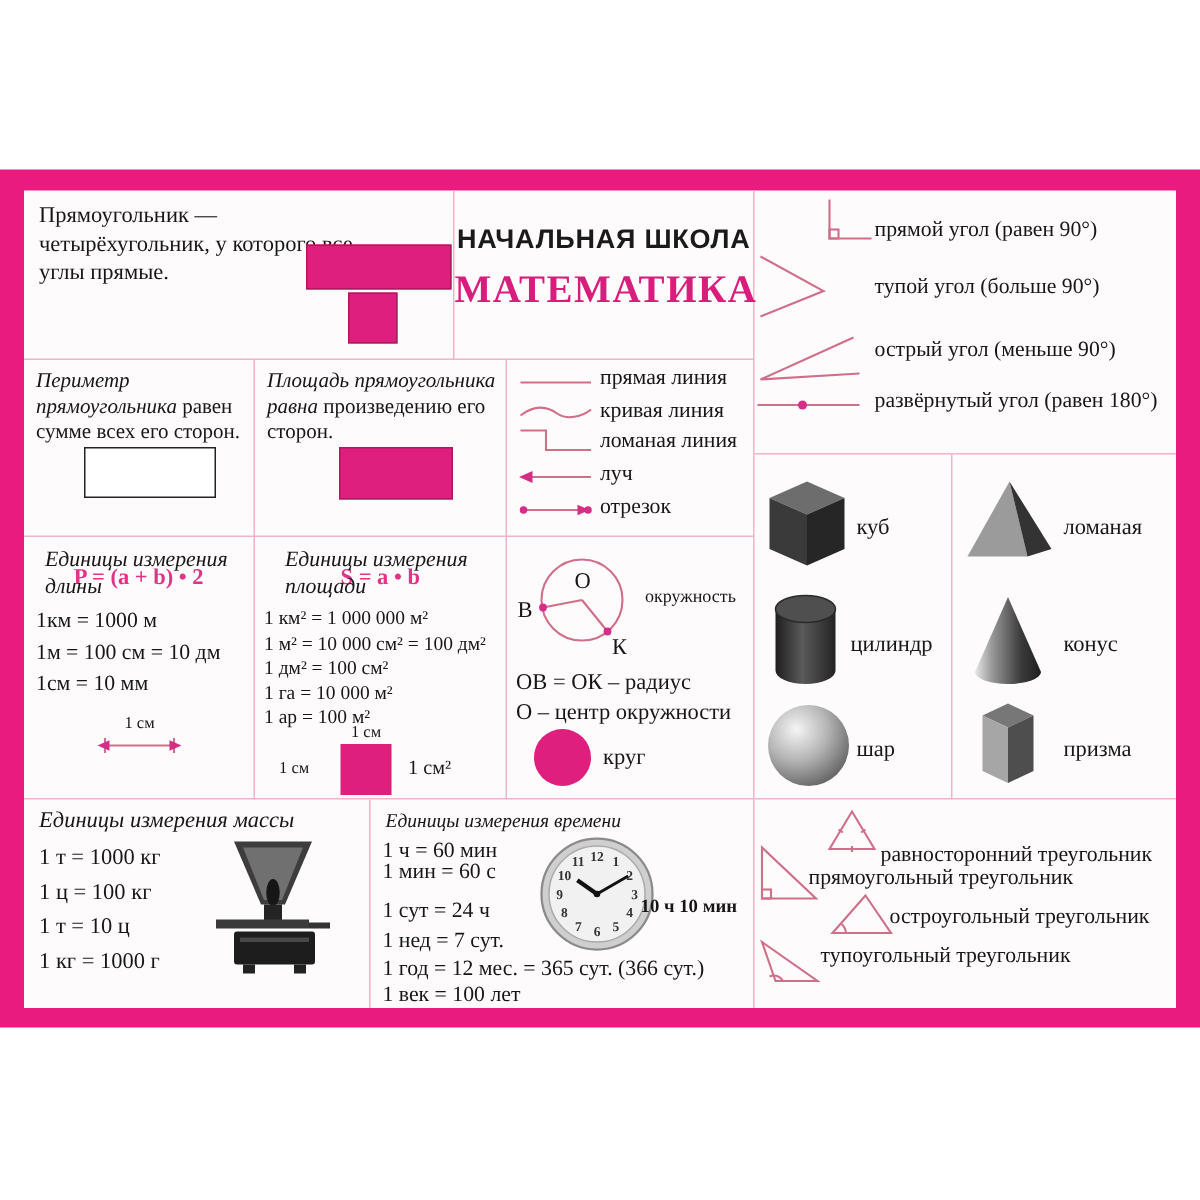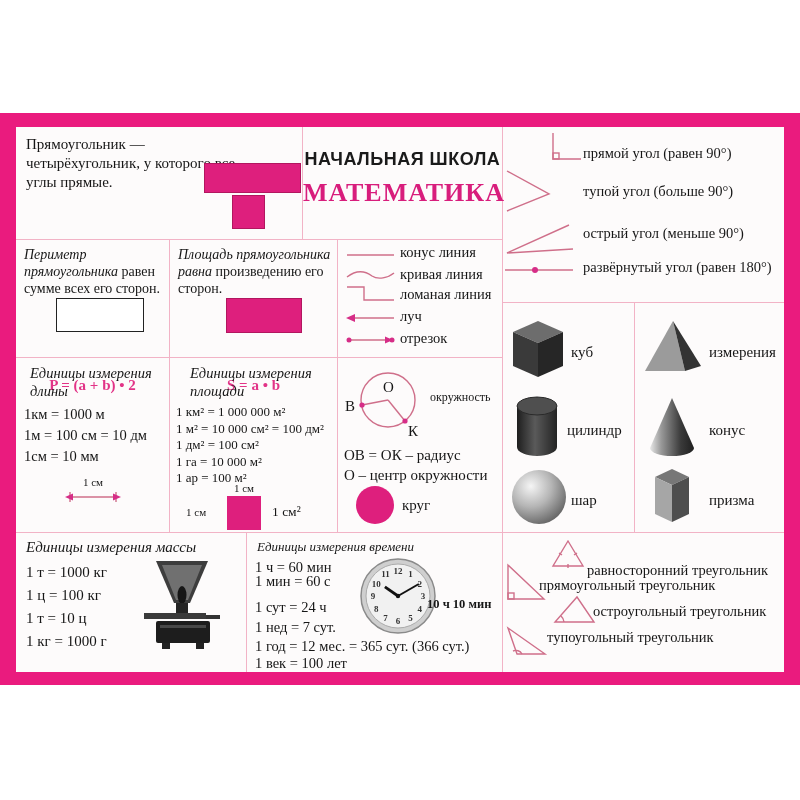--- a/index.html
+++ b/index.html
@@ -71,21 +71,21 @@
   <div class="sec br bb" style="left:154px;top:113px;width:168px;height:118px">
     <div class="abs" style="left:8px;top:6px;width:156px;font-size:14px;line-height:17px"><i>Площадь прямоугольника равна</i><span> произведению его сторон.</span></div>
     <div class="abs fillm" style="left:56px;top:58px;width:74px;height:33px;border:1px solid #b2165f"></div>
     <div class="formula" style="top:96px">S = a • b</div>
   </div>
 
   <div class="sec br bb" style="left:322px;top:113px;width:165px;height:118px">
     <svg class="abs" style="left:6px;top:6px" width="52" height="16">
           <line class="pink-stroke" x1="3" y1="9" x2="50" y2="9"></line>
         </svg>
-    <div class="abs lbl" style="left:62px;top:4px">конус линия</div>
+    <div class="abs lbl" style="left:62px;top:4px">прямая линия</div>
     <svg class="abs" style="left:6px;top:26px" width="52" height="16">
           <path class="pink-stroke" d="M3,11 C12,4 20,4 28,10 C34,14 44,12 50,7"></path>
         </svg>
     <div class="abs lbl" style="left:62px;top:26px">кривая линия</div>
     <svg class="abs" style="left:6px;top:44px" width="52" height="20">
           <polyline class="pink-stroke" points="3,3 20,3 20,16 50,16"></polyline>
         </svg>
     <div class="abs lbl" style="left:62px;top:46px">ломаная линия</div>
     <svg class="abs" style="left:6px;top:70px" width="52" height="16">
           <line class="pink-stroke" x1="6" y1="8" x2="50" y2="8"></line>
@@ -182,21 +182,21 @@
       <circle cx="28" cy="28" r="27" fill="url(#sphg)"></circle>
     </svg>
     <div class="abs txt" style="left:68px;top:188px">шар</div>
   </div>
 
   <div class="sec bb" style="left:619px;top:176px;width:149px;height:230px">
     <svg class="abs" style="left:6px;top:16px" width="62" height="56">
       <polygon points="32,2 4,52 44,52" fill="#9b9b9b"></polygon>
       <polygon points="32,2 44,52 60,47" fill="#333333"></polygon>
     </svg>
-    <div class="abs txt" style="left:74px;top:40px">измерения</div>
+    <div class="abs txt" style="left:74px;top:40px">ломаная</div>
     <svg class="abs" style="left:12px;top:92px" width="50" height="62">
       <defs>
             <linearGradient id="cong" x1="0" y1="0" x2="1" y2="0">
         <stop offset="0" stop-color="#e8e8e8"></stop>
               <stop offset="0.25" stop-color="#9a9a9a"></stop>
               <stop offset="0.7" stop-color="#3a3a3a"></stop>
               <stop offset="1" stop-color="#1f1f1f"></stop>
       </linearGradient>
           </defs>
       <path d="M25,3 L3,53 A22,8 0 0 0 47,53 Z" fill="url(#cong)"></path>

